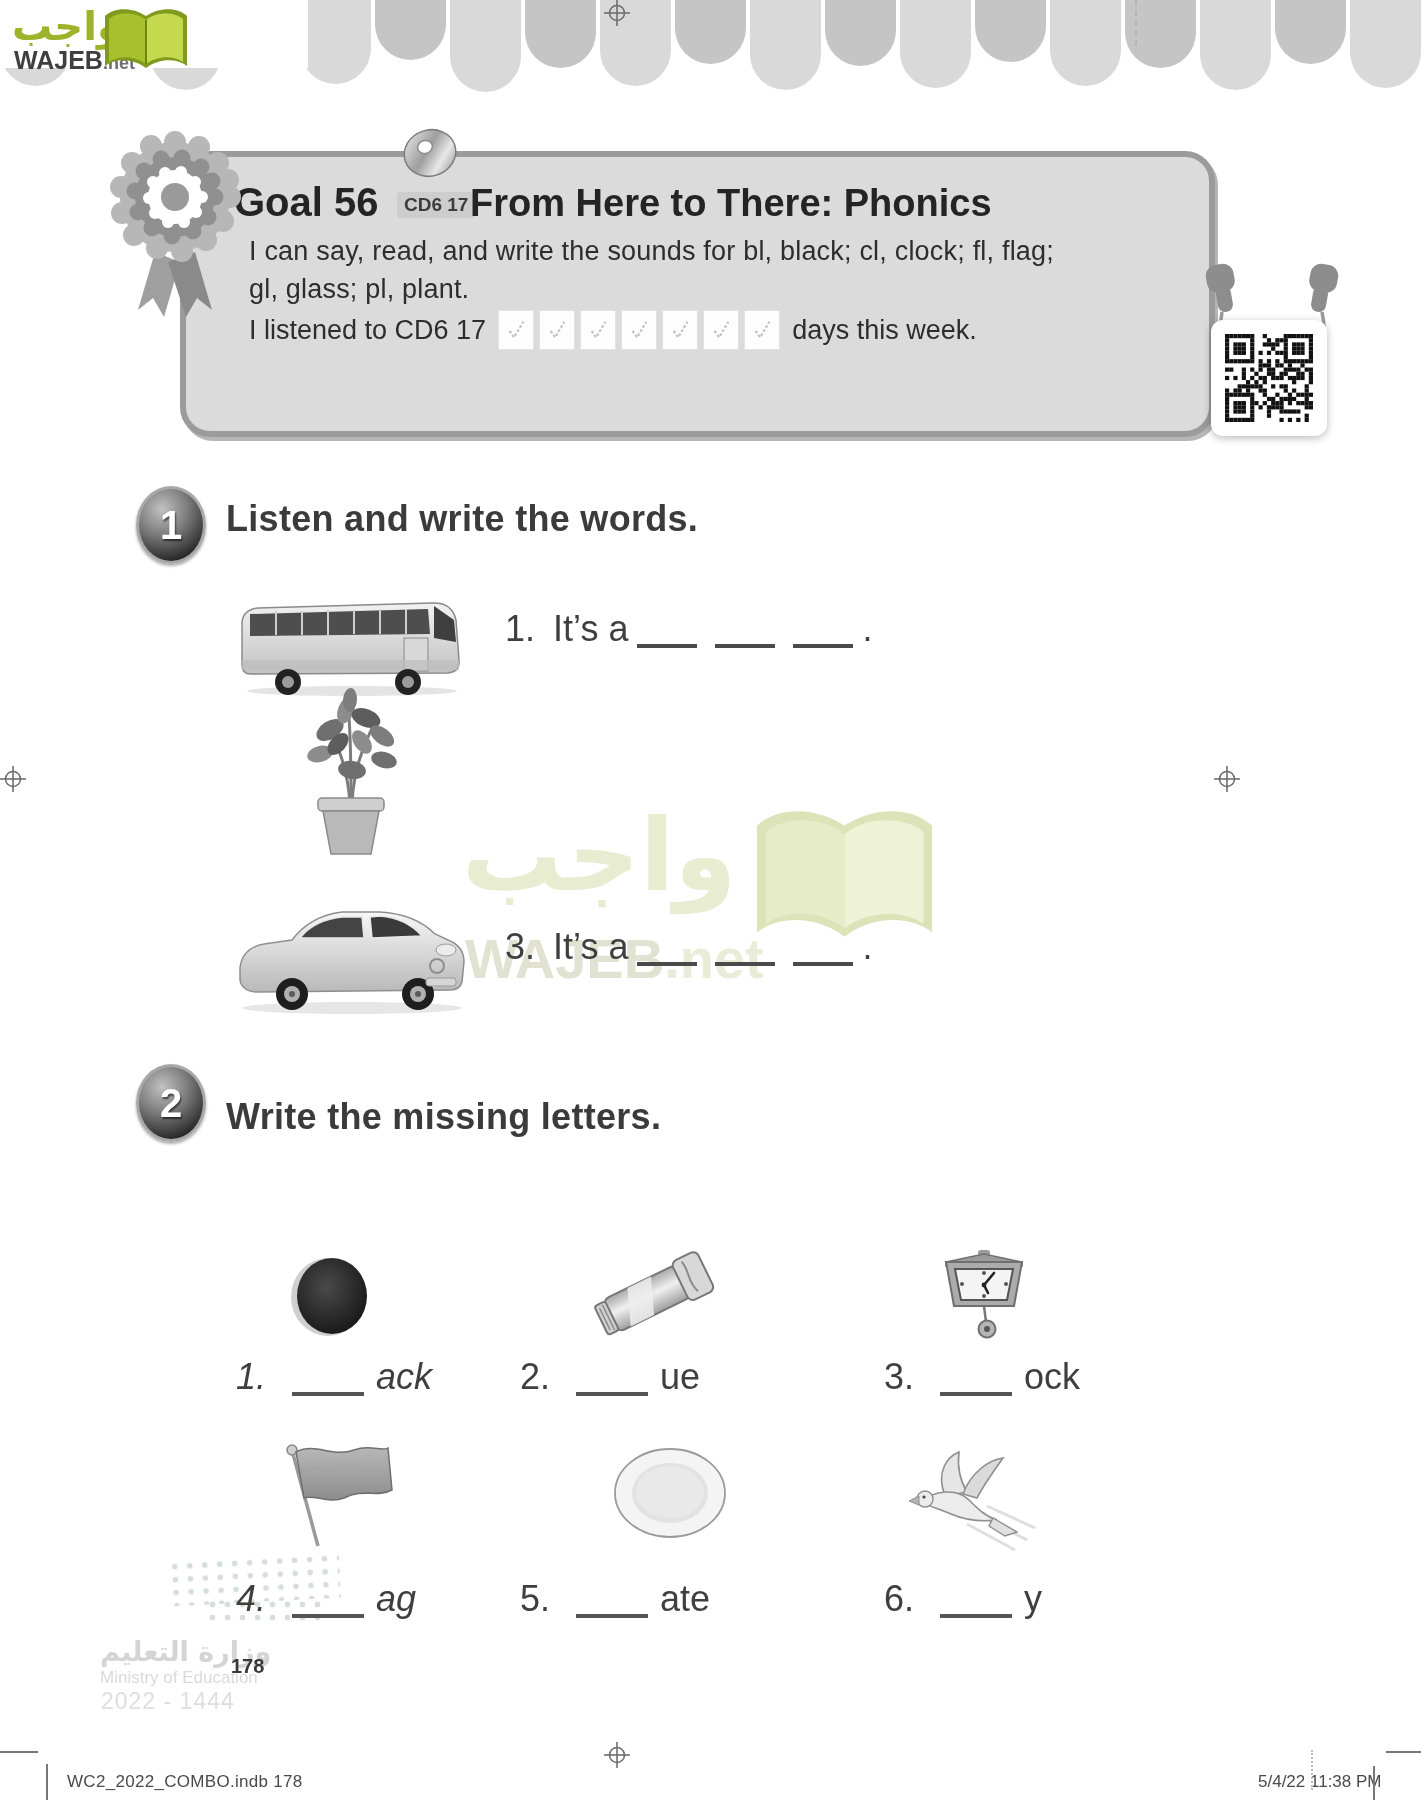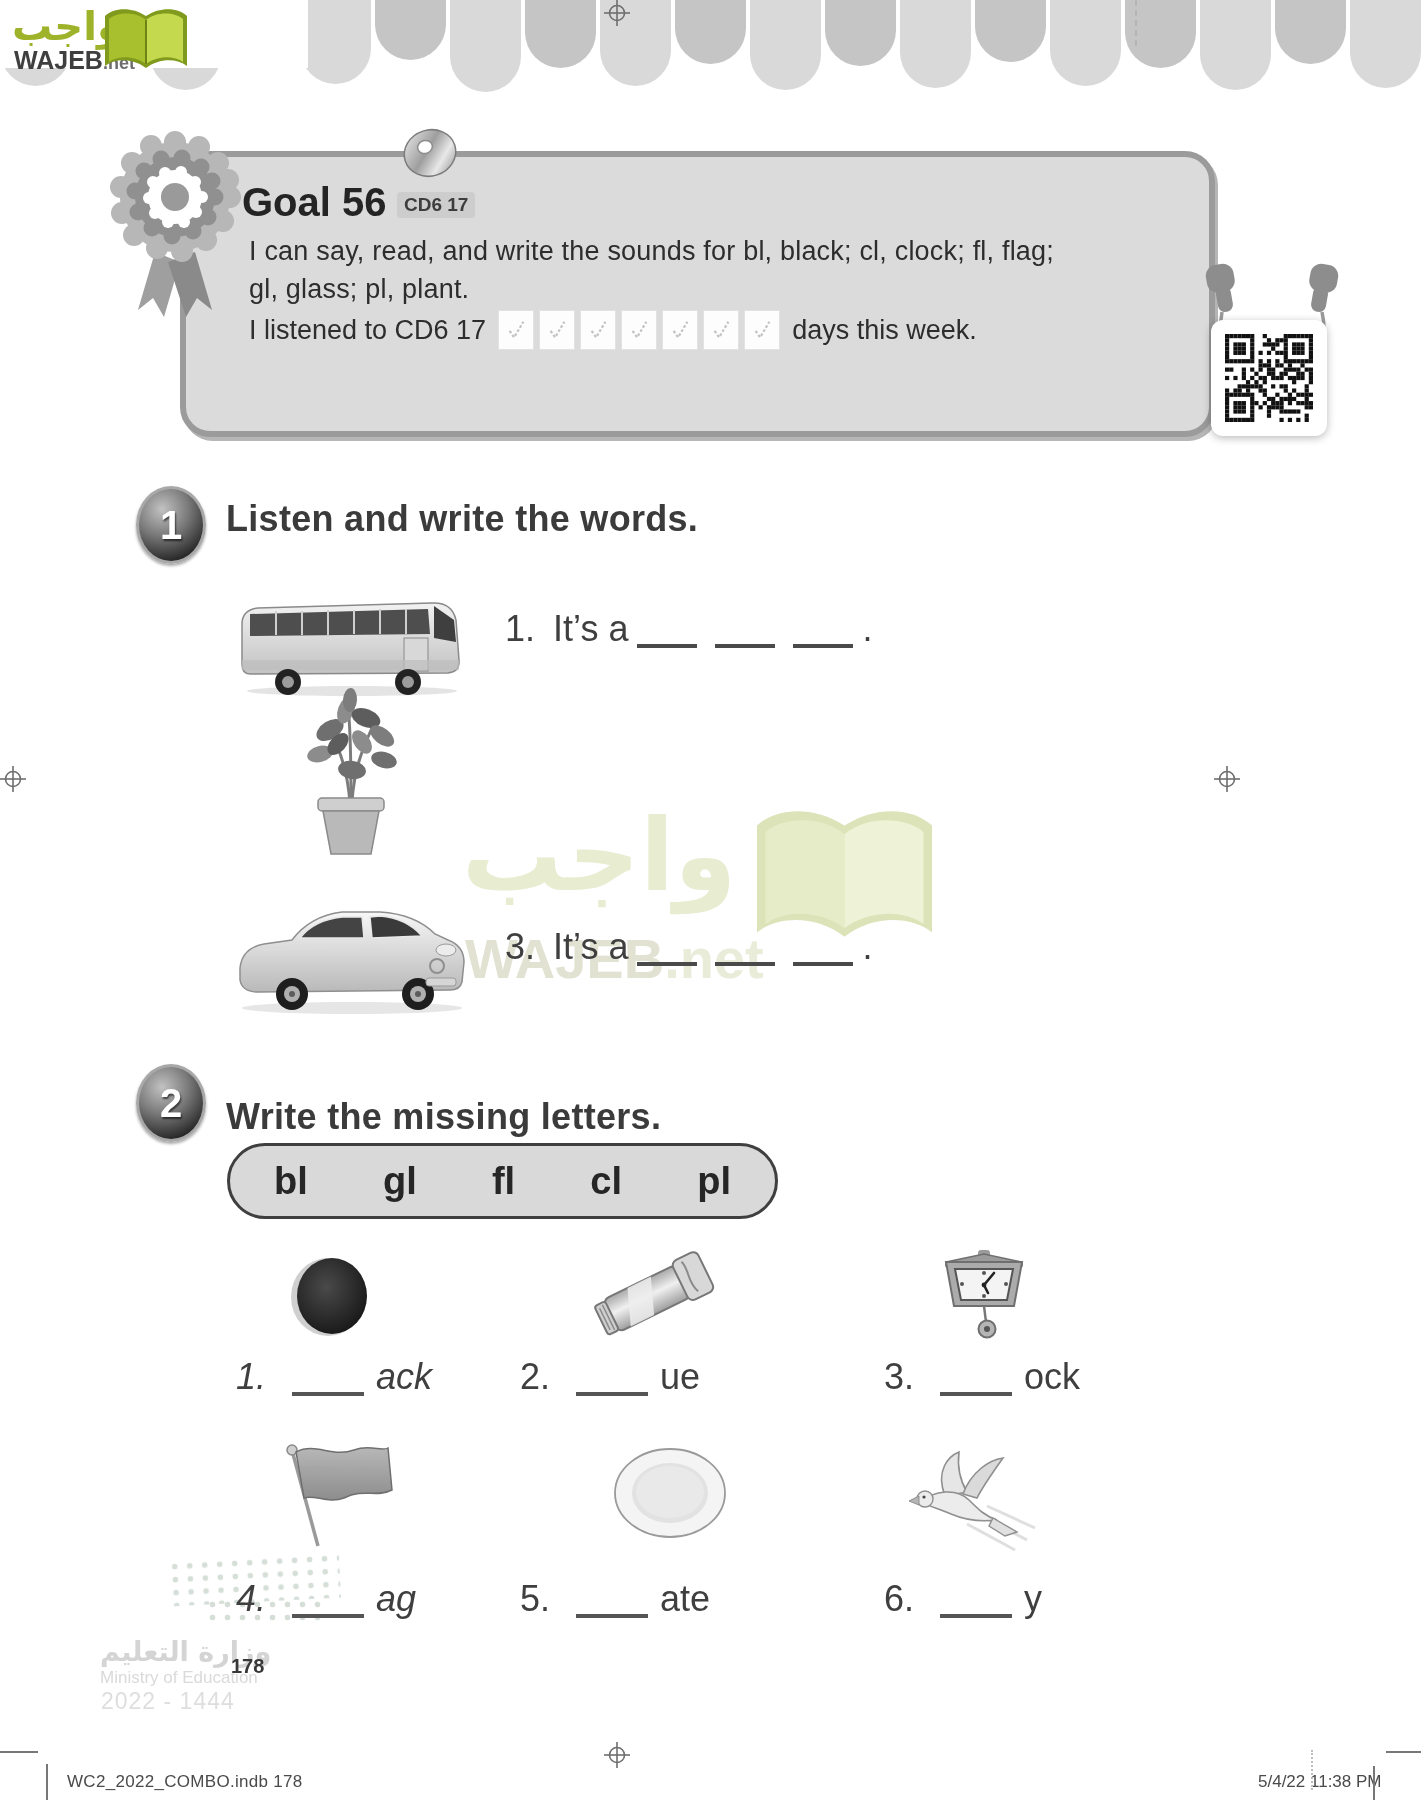--- a/index.html
+++ b/index.html
@@ -16,21 +16,21 @@
   .logo-book{position:absolute;left:100px;top:4px;z-index:6;}
   
   .regmark{position:absolute;z-index:9;}
   .dashline-top{position:absolute;left:1135px;top:0;height:46px;width:0;border-left:2px dashed #b5b5b5;z-index:9;}
   .dotline-bottom{position:absolute;left:1311px;top:1750px;height:40px;width:0;border-left:2px dotted #bdbdbd;z-index:9;}
   .cropline{position:absolute;background:#777;z-index:9;}
   
   .goal-box{position:absolute;left:180px;top:151px;width:1035px;height:286px;background:#dbdbdb;
             border:6px solid #9b9b9b;border-radius:30px;box-sizing:border-box;z-index:3;
             box-shadow:3px 4px 0 #b6b6b6;}
-  .goal-label{position:absolute;left:242px;top:180px;font-size:40px;font-weight:800;color:#242424;z-index:4;}
+  .goal-label{position:absolute;left:234px;top:180px;font-size:40px;font-weight:800;color:#242424;z-index:4;}
   .cd-chip{position:absolute;left:397px;top:192px;font-size:19px;font-weight:bold;color:#3d3d3d;
            background:#cdcdcd;padding:2px 7px;border-radius:4px;z-index:4;}
   .cd-disc{position:absolute;left:398px;top:124px;z-index:5;}
   .goal-title{position:absolute;left:470px;top:182px;font-size:38px;font-weight:800;color:#242424;z-index:4;}
   .goal-line{position:absolute;left:249px;font-size:27px;color:#2d2d2d;z-index:4;letter-spacing:.2px;}
   .goal-line1{top:236px;} .goal-line2{top:274px;}
   .listen-row{position:absolute;left:249px;top:310px;display:flex;align-items:center;font-size:27px;color:#2d2d2d;z-index:4;}
   #cb-row{display:inline-flex;gap:5px;margin:0 12px;}
   .cb{width:34px;height:38px;background:#fdfdfd;border:1px solid #e2e2e2;display:flex;align-items:center;justify-content:center;}
   .name-row{position:absolute;left:249px;top:366px;display:flex;align-items:baseline;font-size:27px;color:#2d2d2d;z-index:4;}
@@ -207,20 +207,21 @@
           <stop offset=".45" stop-color="#9e9e9e"></stop>
           <stop offset=".7" stop-color="#e8e8e8"></stop>
           <stop offset="1" stop-color="#8a8a8a"></stop>
         </linearGradient>
       </defs>
     <ellipse cx="32" cy="29" rx="26" ry="23" transform="rotate(-18 32 29)" fill="url(#cdg)" stroke="#7c7c7c" stroke-width="1.5"></ellipse>
     <ellipse cx="27" cy="23" rx="7.5" ry="6.5" transform="rotate(-18 27 23)" fill="#ffffff" stroke="#8d8d8d" stroke-width="1.5"></ellipse>
   </svg>
   <div class="goal-label">Goal 56</div>
   <div class="cd-chip">CD6 17</div>
+  <div class="goal-title">From Here to There: Phonics</div>
   <div class="goal-line goal-line1">I can say, read, and write the sounds for bl, black; cl, clock; fl, flag;</div>
   <div class="goal-line goal-line2">gl, glass; pl, plant.</div>
   <div class="listen-row">
     <span>I listened to CD6 17</span>
     <span id="cb-row">
         <span class="cb">
           <svg viewBox="0 0 24 26" width="22" height="24">
             <path d="M5 14 L10 21 L20 4" fill="none" stroke="#c2c2c2" stroke-width="2.4" stroke-dasharray="3 2.2"></path>
           </svg>
         </span>
@@ -591,27 +592,20 @@
     <path d="M45,12 C30,2 12,4 4,12 L4,62 C14,54 32,54 45,64 C58,54 76,54 86,62 L86,12 C78,4 60,2 45,12 Z" fill="#dde3b8"></path>
     <path d="M45,16 C34,7 16,8 8,15 L8,58 C18,51 34,52 45,60 Z" fill="#e7ecc8"></path>
     <path d="M45,16 C56,7 74,8 82,15 L82,58 C72,51 56,52 45,60 Z" fill="#eef2d6"></path>
   </svg>
 
   <div class="badge badge2">
       <span>2</span>
     </div>
   <div class="sec-title h2">Write the missing letters.</div>
 
-  <div class="word-bank">
-    <span>bl</span>
-    <span>gl</span>
-    <span>fl</span>
-    <span>cl</span>
-    <span>pl</span>
-  </div>
 
   <svg class="img-wrap circle-img" width="86" height="86" viewBox="0 0 86 86">
     <defs>
         <radialGradient id="bcg" cx="0.42" cy="0.38" r="0.75">
           <stop offset="0" stop-color="#4a4a4a"></stop>
           <stop offset="1" stop-color="#111"></stop>
         </radialGradient>
       </defs>
     <ellipse cx="40" cy="43" rx="37" ry="39" fill="#cfcfcf"></ellipse>
     <ellipse cx="44" cy="42" rx="35" ry="38" fill="url(#bcg)"></ellipse>

